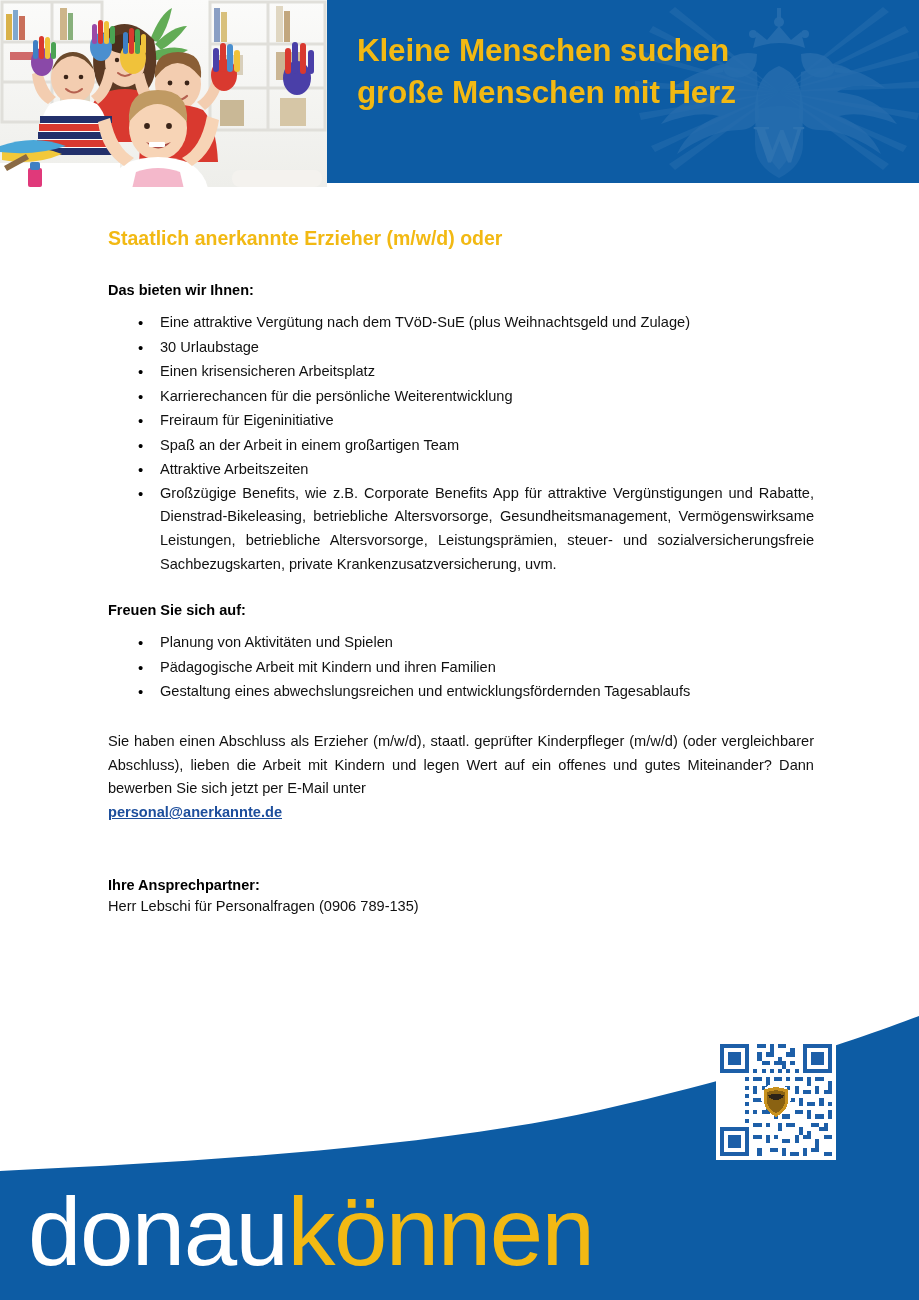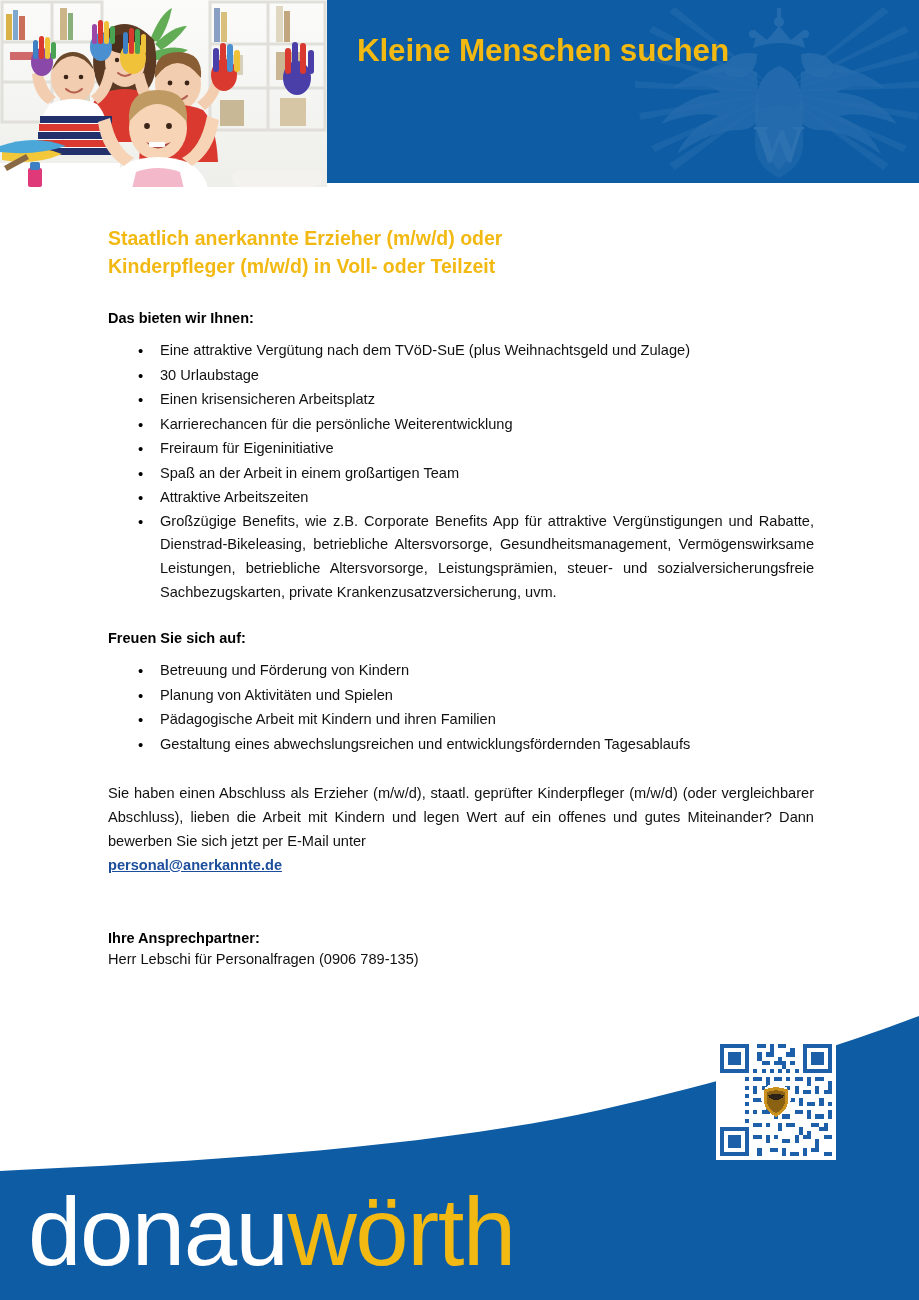--- a/index.html
+++ b/index.html
@@ -363,50 +363,49 @@
           <rect x="148" y="16" width="4" height="12" opacity="0.9"></rect>
           <circle cx="124" cy="42" r="4" opacity="0.9"></circle>
           <circle cx="176" cy="42" r="4" opacity="0.9"></circle>
 
           <path d="M126 118 q24 -8 48 0 l0 34 q0 22 -24 34 q-24 -12 -24 -34 z" opacity="0.55"></path>
           <text x="150" y="170" font-family="'Liberation Serif', serif" font-size="52" font-weight="bold" text-anchor="middle" fill="#7aa6ce" opacity="0.95">W</text>
         </g>
       </svg>
       <div class="header-title">
         <div>Kleine Menschen suchen</div>
+        <div>große Menschen mit Herz</div>
       </div>
     </div>
   </div>
 
   <div class="content">
 
     <div class="job-title">
       <div>Staatlich anerkannte Erzieher (m/w/d) oder</div>
-      <div>Kinderpfleger (m/w/d) in Voll- oder Teilzeit</div>
     </div>
 
     <div class="section-head">Das bieten wir Ihnen:</div>
 
     <ul class="bullets">
       <li>Eine attraktive Vergütung nach dem TVöD-SuE (plus Weihnachtsgeld und Zulage)</li>
       <li>30 Urlaubstage</li>
       <li>Einen krisensicheren Arbeitsplatz</li>
       <li>Karrierechancen für die persönliche Weiterentwicklung</li>
       <li>Freiraum für Eigeninitiative</li>
       <li>Spaß an der Arbeit in einem großartigen Team</li>
       <li>Attraktive Arbeitszeiten</li>
       <li class="justified">Großzügige Benefits, wie z.B. Corporate Benefits App für attraktive Vergünstigungen und Rabatte, Dienstrad-Bikeleasing, betriebliche Altersvorsorge, Gesundheitsmanagement, Vermögenswirksame Leistungen, betriebliche Altersvorsorge, Leistungsprämien, steuer- und sozialversicherungsfreie Sachbezugskarten, private Krankenzusatzversicherung, uvm.</li>
     </ul>
 
     <div class="gap-26"></div>
 
     <div class="section-head">Freuen Sie sich auf:</div>
 
     <ul class="bullets">
-      <li>Betreuung und Förderung von Kindern</li>
       <li>Planung von Aktivitäten und Spielen</li>
       <li>Pädagogische Arbeit mit Kindern und ihren Familien</li>
       <li>Gestaltung eines abwechslungsreichen und entwicklungsfördernden Tagesablaufs</li>
     </ul>
 
     <div class="gap-26"></div>
 
     <p class="para"><span>Sie haben einen Abschluss als Erzieher (m/w/d), staatl. geprüfter Kinderpfleger (m/w/d) (oder vergleichbarer Abschluss), lieben die Arbeit mit Kindern und legen Wert auf ein offenes und gutes Miteinander? Dann bewerben Sie sich jetzt per E-Mail unter</span><br><a class="maillink" href="#">personal@anerkannte.de</a></p>
 
     <div class="gap-22"></div>
@@ -417,21 +416,21 @@
     <div class="contact-head">Ihre Ansprechpartner:</div>
     <div class="contact-line">Herr Lebschi für Personalfragen (0906 789-135)</div>
   </div>
 
   <div class="footer">
     <svg width="919" height="300" viewBox="0 0 919 300">
       <path d="M919 16 L919 300 L0 300 L0 171 C 170 163, 420 150, 600 110 C 760 74, 860 38, 919 16 Z" fill="#0d5ca4"></path>
     </svg>
   </div>
 
-  <div class="footer-logo"><span class="logo-donau">donau</span><span class="logo-woerth">wörth</span></div>
+  <div class="footer-logo"><span class="logo-donau">donau</span><span class="logo-woerth">können</span></div>
 
   <div class="qr">
     <svg width="120" height="120" viewBox="0 0 29 29" shape-rendering="crispEdges">
       <rect width="29" height="29" fill="#ffffff"></rect>
       <g fill="#1d5fa8">
 
         <rect x="1" y="1" width="7" height="1"></rect>
           <rect x="1" y="7" width="7" height="1"></rect>
         <rect x="1" y="1" width="1" height="7"></rect>
           <rect x="7" y="1" width="1" height="7"></rect>

